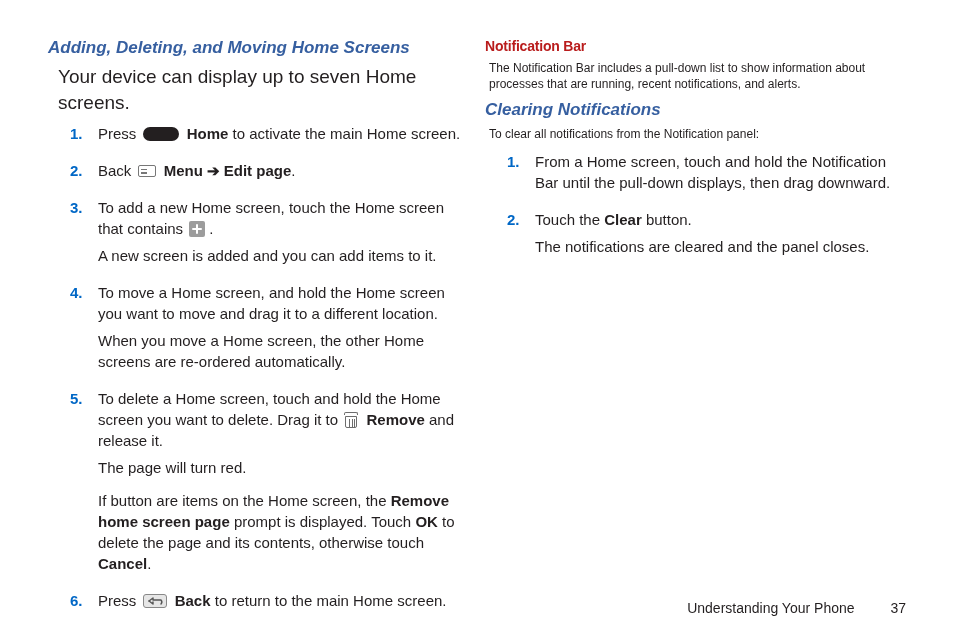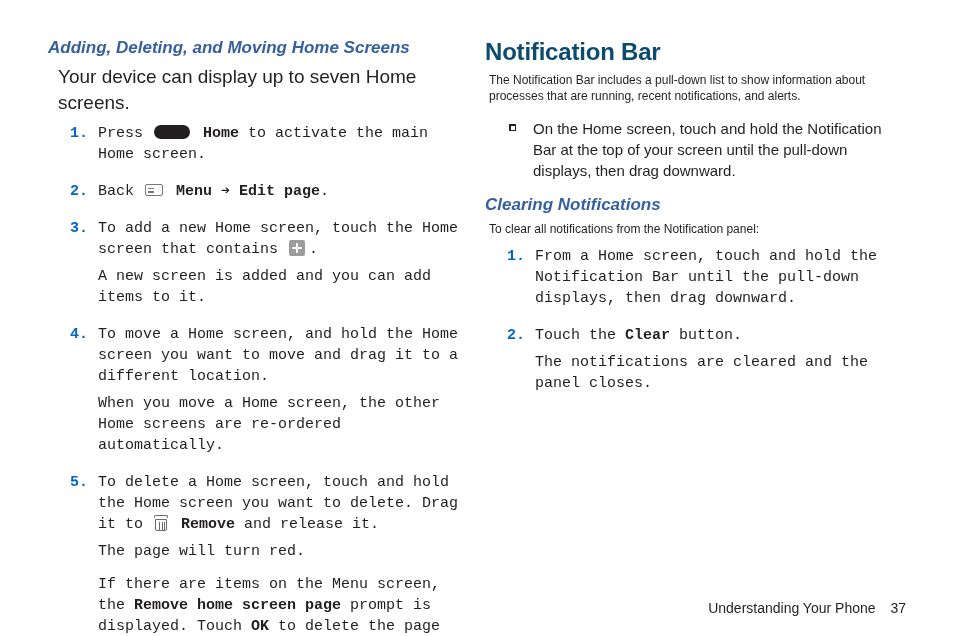--- a/index.html
+++ b/index.html
@@ -28,22 +28,22 @@
   }
   h2 { 
     font-size: 17px;
     color: #365fa0;
     font-style: italic;
     font-weight: 700;
     margin: 0 0 6px 0;
     font-family: Arial, Helvetica, sans-serif;
   }
   h1 { 
-    font-size: 24px;
-    color: #0c4a6e;
+    font-size: 14px;
+    color: #b91c1c;
     font-weight: 800;
     margin: 0 0 6px 0;
     letter-spacing: -0.2px;
   }
   p.intro {
     font-size: 19px;
     margin: 0 0 8px 10px;
     line-height: 1.35;
   }
   p.intro2 {
@@ -55,21 +55,20 @@
     list-style: none;
     padding: 0;
     margin: 0 0 0 28px;
     counter-reset: step;
   }
   ol > li {
     position: relative;
     font-size: 15px;
     line-height: 1.4;
     margin: 0 0 16px 22px;
-    font-family: Liberation Mono, monospace;
   }
   ol > li::before {
     counter-increment: step;
     content: counter(step) ".";
     position: absolute;
     left: -28px;
     top: 0;
     font-weight: 700;
     color: #0067c6;
     font-size: 15px;
@@ -114,21 +113,21 @@
   }
   .footer {
     position: absolute;
     right: 48px;
     bottom: 20px;
     font-size: 14px;
     color: #231f20;
   }
   .footer .num {
     display: inline-block;
-    margin-left: 11px;
+    margin-left: 32px;
   }
 
   
   .icon {
     display: inline-block;
     vertical-align: middle;
     position: relative;
   }
   .icon-home {
     width: 36px;
@@ -242,43 +241,40 @@
         <li>
           <span>To move a Home screen, and hold the Home screen you want to move and drag it to a different location.</span>
           <span class="sub">When you move a Home screen, the other Home screens are re-ordered automatically.</span>
         </li>
 
         <li>
           <span>To delete a Home screen, touch and hold the Home screen you want to delete. Drag it to </span><span class="icon icon-trash"></span>
           <b>Remove</b><span> and release it.</span>
           <span class="sub">The page will turn red.</span>
           <span class="sub2">
-            <span>If there are items on the Menu screen, the </span><b>Remove home screen page</b><span> prompt is displayed. Touch </span><b>OK</b><span> to delete the page and its contents, otherwise touch </span><b>Cancel</b><span>.</span>
+            <span>If button are items on the Home screen, the </span><b>Remove home screen page</b><span> prompt is displayed. Touch </span><b>OK</b><span> to delete the page and its contents, otherwise touch </span><b>Cancel</b><span>.</span>
           </span>
         </li>
 
         <li>
           <span>Press </span><span class="icon icon-back">
             <svg width="18" height="10" viewBox="0 0 18 10">
                 <path d="M2 5 L6 2 L6 4 L14 4 A3 3 0 0 1 14 8" fill="none" stroke="#555" stroke-width="1.4" stroke-linecap="round" stroke-linejoin="round"></path>
                 <path d="M2 5 L6 8 L6 6" fill="none" stroke="#555" stroke-width="1.4" stroke-linecap="round" stroke-linejoin="round"></path>
               </svg>
           </span>
           <b>Back</b><span> to return to the main Home screen.</span>
         </li>
       </ol>
     </div>
 
     <div class="col">
       <h1>Notification Bar</h1>
       <p class="intro2">The Notification Bar includes a pull-down list to show information about processes that are running, recent notifications, and alerts.</p>
 
-      <ul class="bullet">
-        <li>On the Home screen, touch and hold the Notification Bar at the top of your screen until the pull-down displays, then drag downward.</li>
-      </ul>
 
       <h2>Clearing Notifications</h2>
       <p class="intro2">To clear all notifications from the Notification panel:</p>
 
       <ol>
         <li>
           <span>From a Home screen, touch and hold the Notification Bar until the pull-down displays, then drag downward.</span>
         </li>
         <li>
           <span>Touch the </span><b>Clear</b><span> button.</span>

